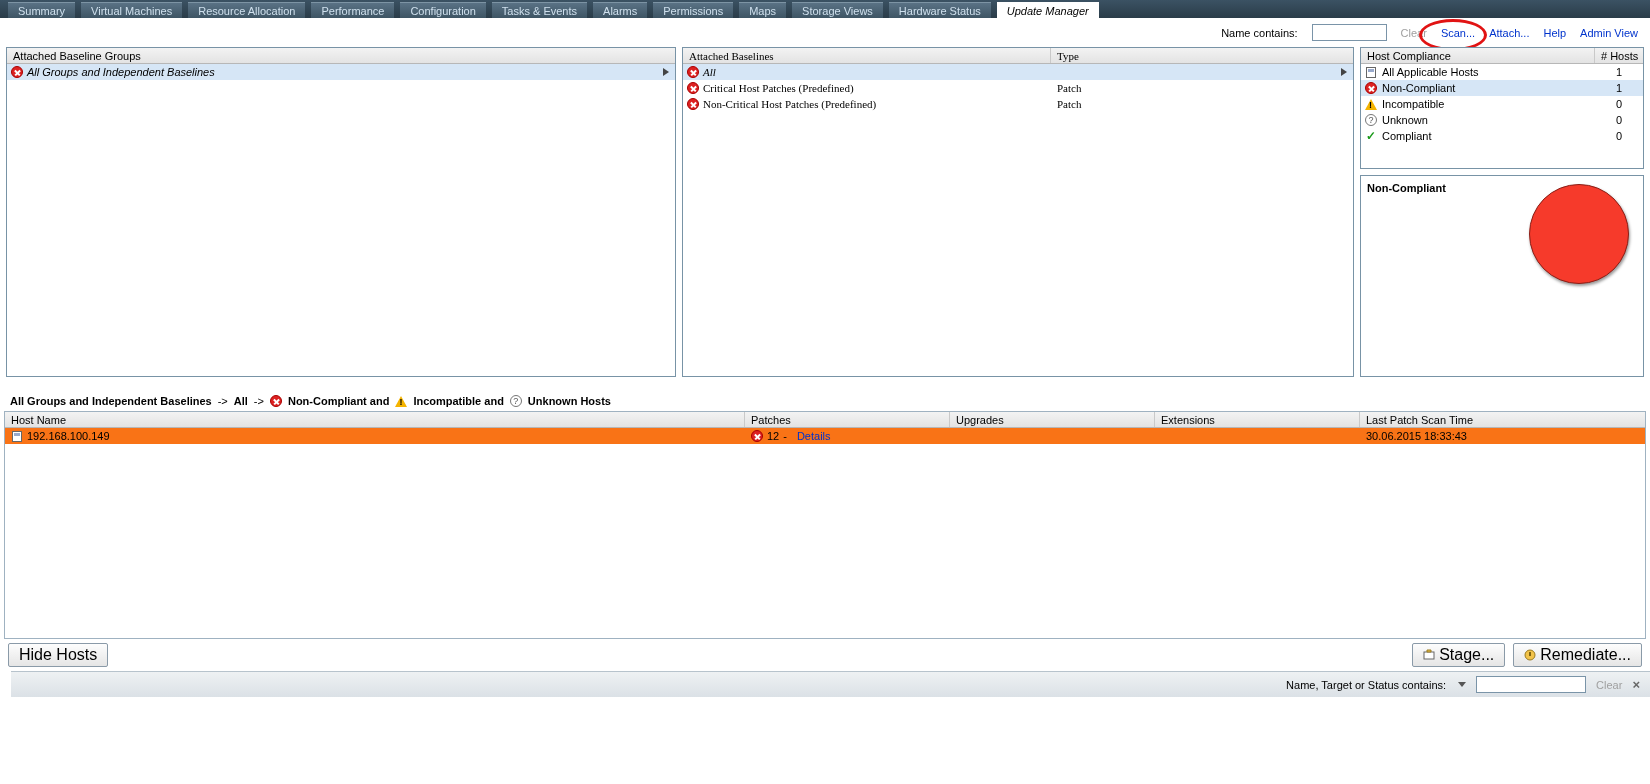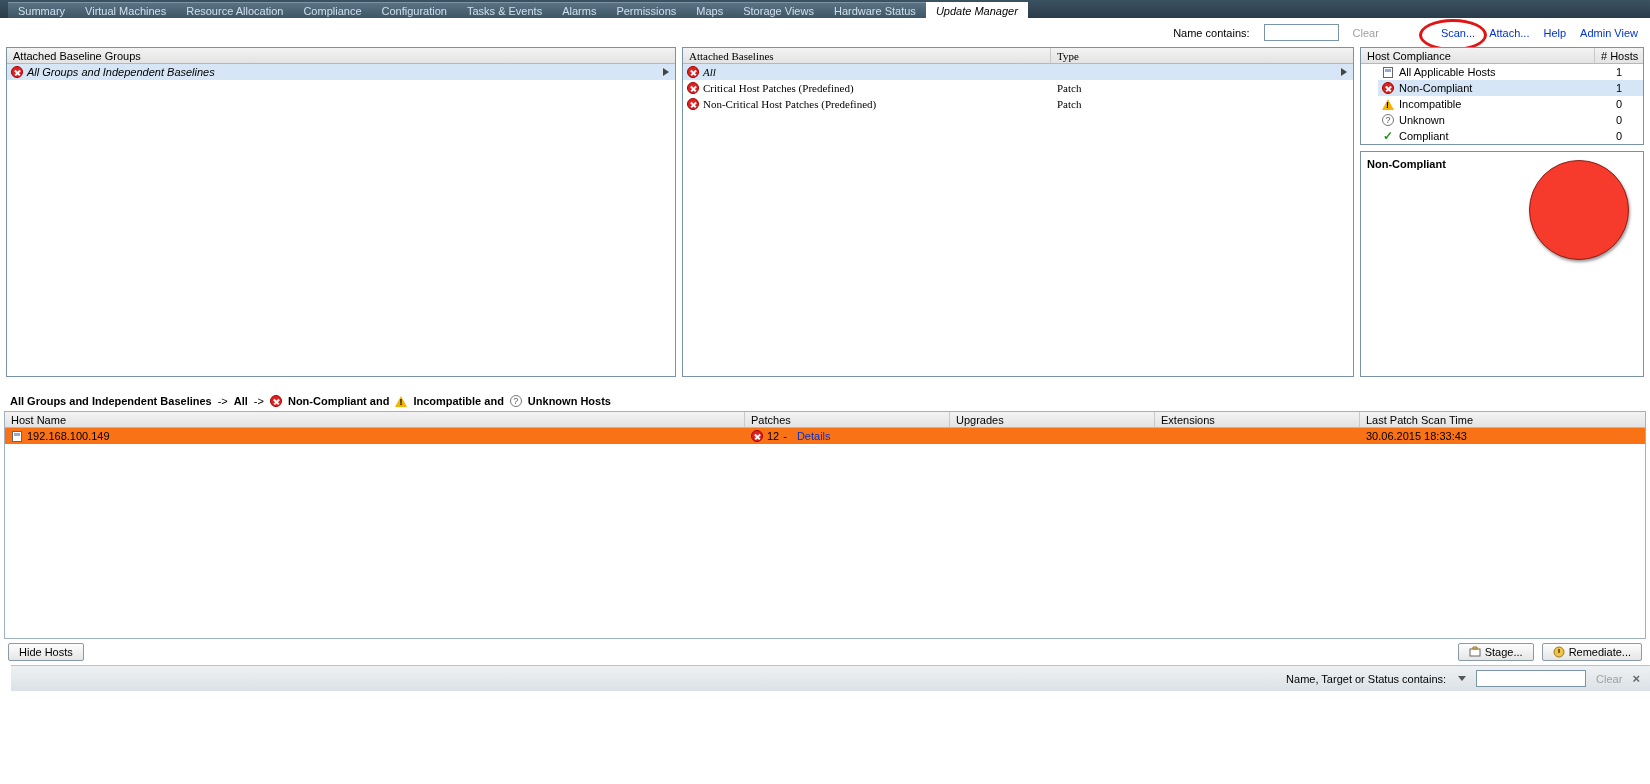--- a/index.html
+++ b/index.html
@@ -18,21 +18,21 @@
     display:flex;
     align-items:flex-end;
     padding-left:8px;
     overflow:hidden;
   }
   .tab {
     position:relative;
     color:#cfe0ed;
     font-size:11px;
     padding:2px 10px 1px 10px;
-    margin-right:0;
+    margin-right:6px;
     background:linear-gradient(#5a7285,#3e5564);
     border-top:1px solid #7d94a4;
     cursor:pointer;
     white-space:nowrap;
   }
   .tab::before, .tab::after {
     content:"";
     position:absolute; top:0;
     width:0;height:0;
     border-bottom:17px solid transparent;
@@ -58,21 +58,20 @@
     height:17px;
     width:75px;
     font-size:11px;
     padding:0 2px;
   }
   .link { color:#0033cc; cursor:pointer; }
   .link.disabled { color:#a0a0a0; cursor:default; }
   .scan-highlight {
     position:relative;
     display:inline-block;
-    margin-left:48px;
   }
   .scan-highlight::after {
     content:"";
     position:absolute;
     left:-22px; top:-8px;
     width:62px; height:26px;
     border:3px solid #e11313;
     border-radius:50%;
     pointer-events:none;
   }
@@ -145,21 +144,21 @@
     width:12px;height:12px;border-radius:50%;border:1px solid #777;
     display:flex;align-items:center;justify-content:center;font-size:9px;color:#555;
   }
   .ico-ok { color:#1a9a1a; font-weight:bold; font-size:12px; line-height:10px;}
   .ico-host {
     width:10px;height:11px;border:1px solid #666;background:#fff;position:relative;
   }
   .ico-host::after{content:"";position:absolute;left:1px;top:1px;width:6px;height:3px;background:#9ac;}
   
   .rcol { display:flex; flex-direction:column; gap:6px; flex:1;}
-  .hc-row { display:flex; align-items:center; font-size:11px; height:16px; padding:0 4px; gap:5px;margin-left:17px;}
+  .hc-row { display:flex; align-items:center; font-size:11px; height:16px; padding:0 4px; gap:5px;}
   .hc-row.sel { background:#d6e6f6; }
   .hc-row .cnt { margin-left:auto; width:40px; text-align:center;}
   .compliance-chart {
     border:1px solid #7893a6;
     flex:1;
     padding:6px;
     min-height:100px;
     position:relative;
   }
   .compliance-chart b { font-size:11px;}
@@ -193,21 +192,21 @@
   }
   .hcell { padding:0 6px; border-right:0px solid #dde; height:16px; line-height:16px; display:flex; align-items:center; gap:4px;}
   .detlink { color:#0033cc; cursor:pointer;margin-left:6px;}
   
   .btnbar {
     display:flex; align-items:center; padding:4px 8px;
     gap:8px;
   }
   .btnbar .spacer{flex:1;}
   button.win {
-    font-family:Tahoma,Arial,sans-serif; font-size:11px;
+    font-family:Tahoma,Arial,sans-serif; font-size:16px;
     padding:2px 10px;
     background:linear-gradient(#fdfdfd,#e5e5e5);
     border:1px solid #8a9aa8;
     border-radius:2px;
     cursor:pointer;
     display:flex;align-items:center;gap:4px;
   }
   .sqico{
     width:12px;height:12px;display:inline-block;
   }
@@ -226,21 +225,21 @@
   }
   .xclose{ color:#666;font-weight:bold;font-size:13px; cursor:pointer;}
 </style>
 </head>
 <body>
 
 <div class="tabstrip">
   <div class="tab">Summary</div>
   <div class="tab">Virtual Machines</div>
   <div class="tab">Resource Allocation</div>
-  <div class="tab">Compliance</div>
+  <div class="tab">Performance</div>
   <div class="tab">Configuration</div>
   <div class="tab">Tasks &amp; Events</div>
   <div class="tab">Alarms</div>
   <div class="tab">Permissions</div>
   <div class="tab">Maps</div>
   <div class="tab">Storage Views</div>
   <div class="tab">Hardware Status</div>
   <div class="tab active">Update Manager</div>
 </div>
 
@@ -293,21 +292,21 @@
     <div class="row">
       <span class="ico">
           <span class="ico-err"></span>
         </span>
       <span style="width:350px">Non-Critical Host Patches (Predefined)</span>
       <span>Patch</span>
     </div>
   </div>
 
   <div class="rcol">
-    <div class="panel" style="height:98px">
+    <div class="panel" style="height:122px">
       <div class="grid-header">
         <div class="gh-cell" style="flex:1">Host Compliance</div>
         <div class="gh-cell" style="flex:0 0 48px;text-align:center"># Hosts</div>
       </div>
       <div class="hc-row">
         <span class="ico">
             <span class="ico-host"></span>
           </span>
         <span>All Applicable Hosts</span>
         <span class="cnt">1</span>

